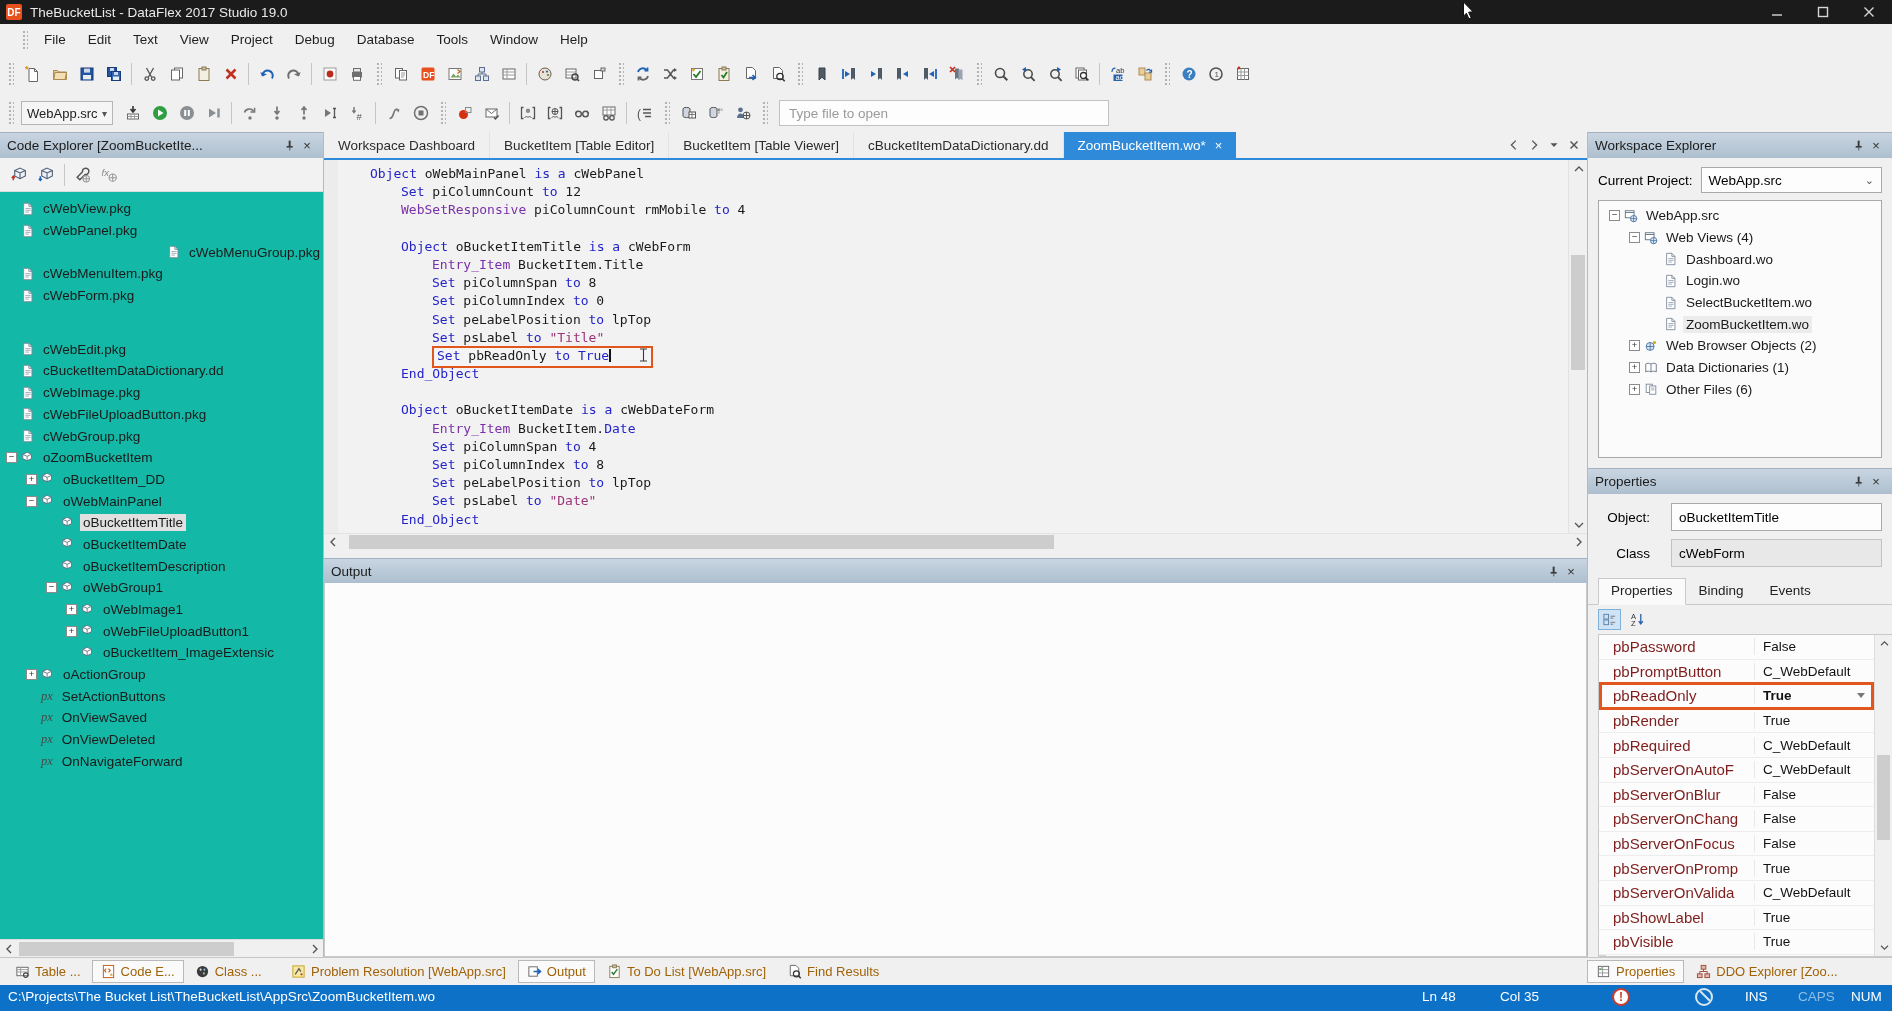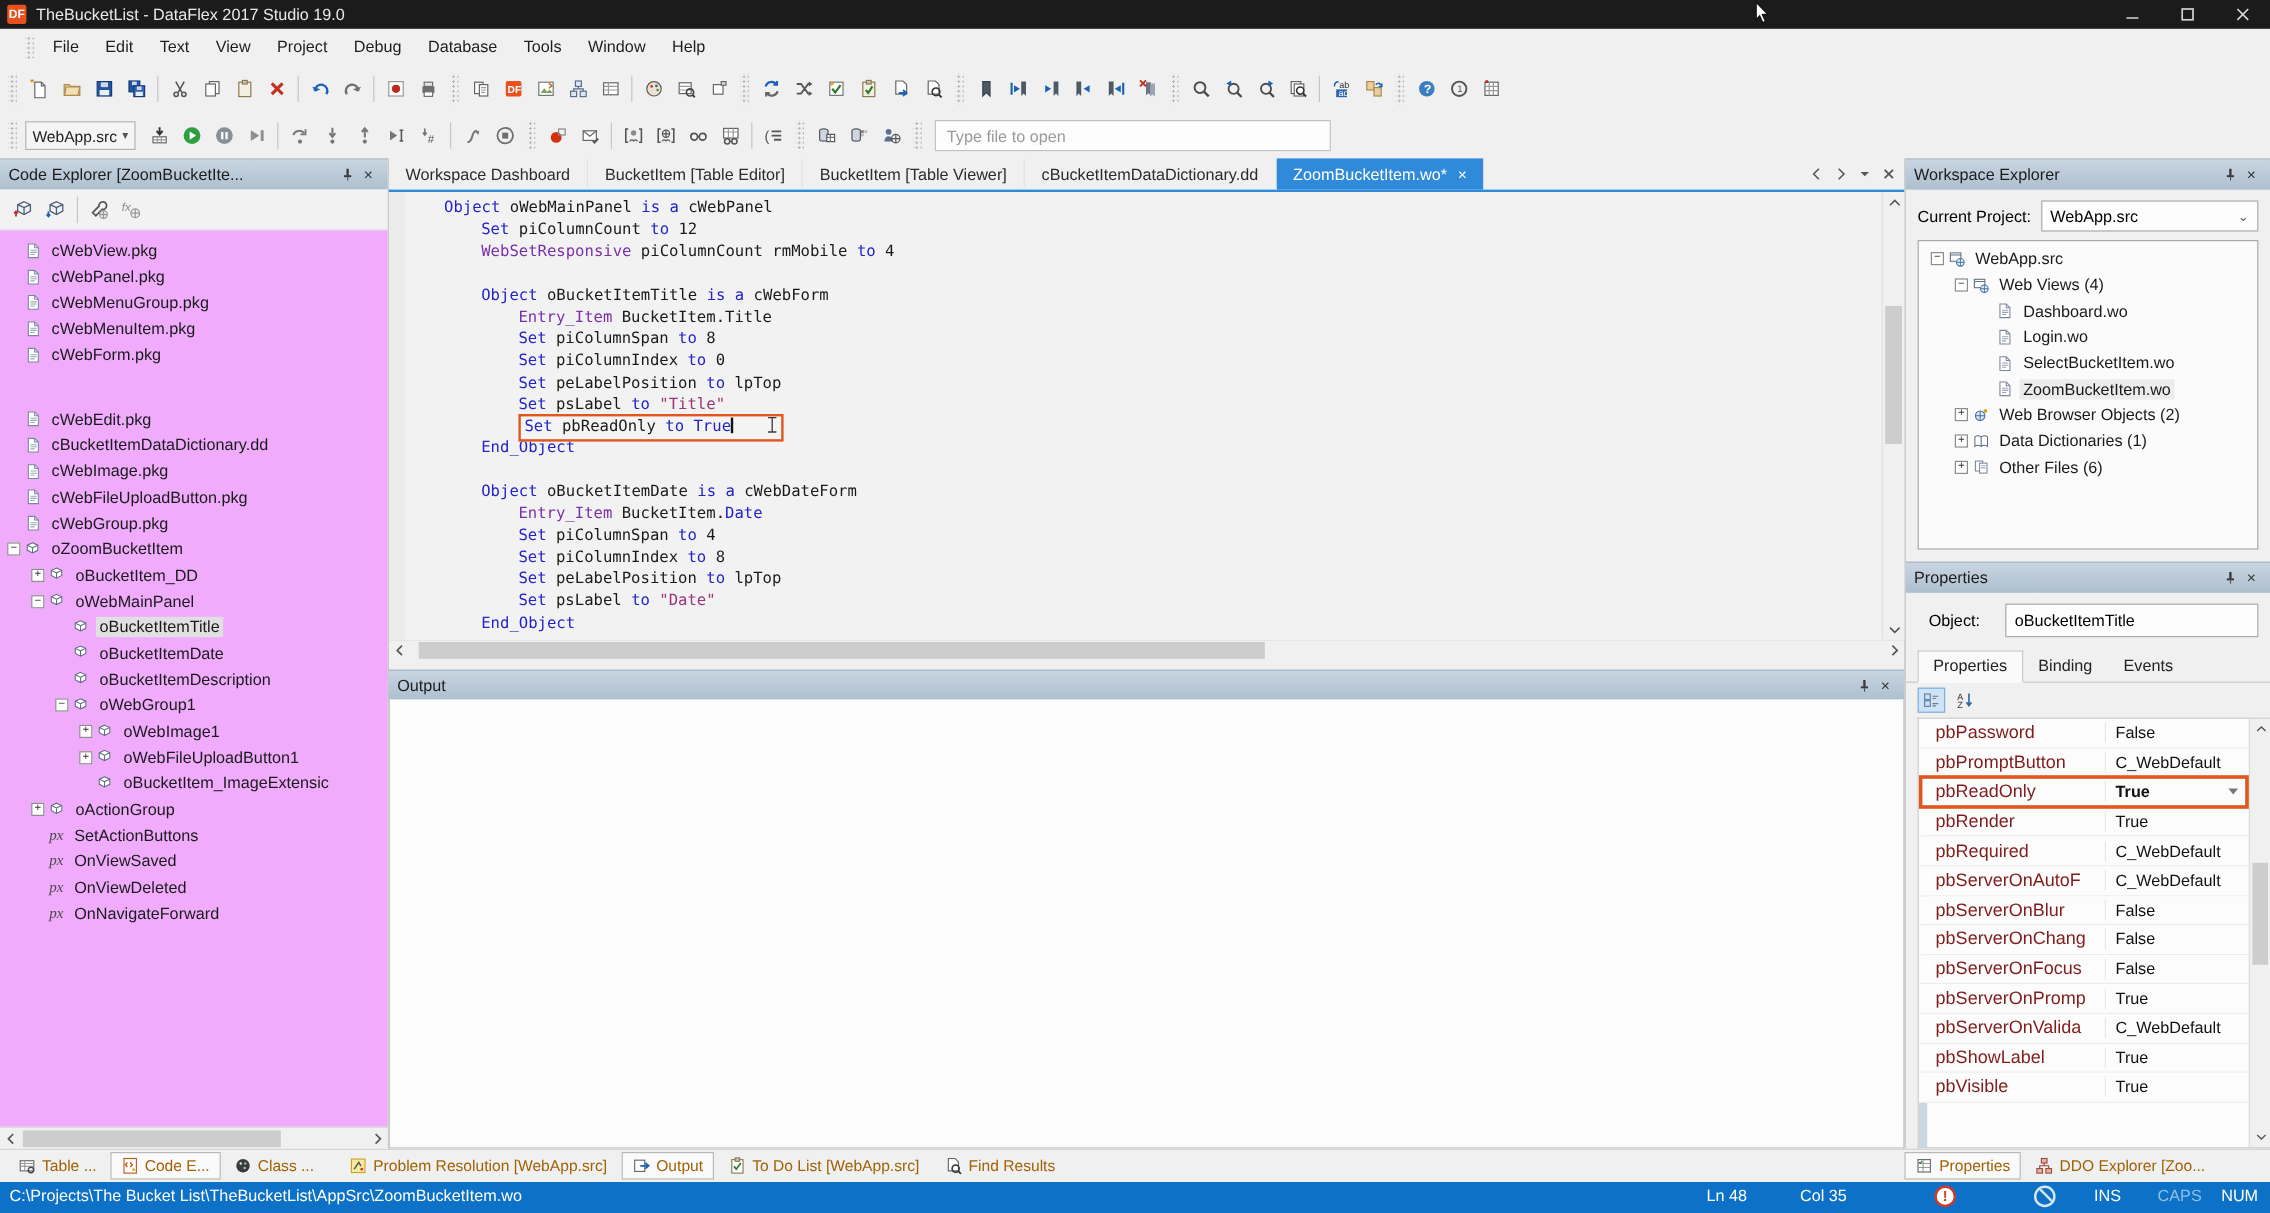--- a/index.html
+++ b/index.html
@@ -36,21 +36,21 @@
 
 .main{display:flex;height:825px;position:relative;background:#f0f0f0}
 .phdr{height:26px;background:linear-gradient(#c9d5e1,#adbfcf);display:flex;align-items:center;padding:0 7px;
   font-size:13.5px;color:#1c1c1c;border-top:1px solid #9fb1c3;flex:none}
 .phdr .sp{flex:1}
 .hicon{width:18px;height:18px;display:flex;align-items:center;justify-content:center;flex:none}
 
 
 .lpanel{width:324px;display:flex;flex-direction:column;border-right:1px solid #b9b9b9;background:#f4f4f4;flex:none}
 .ptools{height:34px;display:flex;align-items:center;background:#f2f2f2;border-bottom:1px solid #dcdcdc;padding-left:6px;flex:none}
-.tree{flex:1;overflow:hidden;background:#f0abfc;padding-top:6px;font-size:13.5px}
+.tree{flex:1;overflow:hidden;background:#14b8a6;padding-top:6px;font-size:13.5px}
 .trow{height:21.7px;display:flex;align-items:center;white-space:nowrap;overflow:hidden}
 .trow .tlabel{color:#1a1a1a;padding:1px 3px}
 .trow.sel .tlabel{background:#e0e0e0}
 .exp{width:11px;height:11px;border:1px solid #8c8c8c;background:#fff;font-size:9.5px;line-height:8.5px;text-align:center;
   margin-right:4px;color:#333;flex:none}
 .noexp{width:15px;flex:none}
 .ticon{margin-right:5px;flex:none;display:flex}
 .pxi{font-style:italic;font-family:"Liberation Serif",serif;font-size:12.5px;color:#4a4a4a;margin-right:6px;flex:none}
 .lscroll{height:18px;background:#f0f0f0;border-top:1px solid #dcdcdc;display:flex;align-items:center;flex:none}
 .sarr{width:17px;height:16px;display:flex;align-items:center;justify-content:center;flex:none}
@@ -676,21 +676,21 @@
           <span class="noexp"></span>
           <span class="ticon">
             <svg viewBox="0 0 16 16" width="14" height="14" aria-hidden="true">
               <path d="M3 1.5h6l3.5 3.5v9.5H3z" fill="#fff" stroke="#7a8799"></path>
               <path d="M9 1.5V5h3.5" fill="none" stroke="#7a8799"></path>
               <path d="M5 7.5h6M5 9.5h6M5 11.5h4" stroke="#99a5b5" fill="none"></path>
             </svg>
           </span>
           <span class="tlabel">cWebPanel.pkg</span>
         </div>
-        <div class="trow" style="padding-left: 6px;">
+        <div class="trow" style="padding-left: 6px; justify-content: flex-end;">
           <span class="noexp"></span>
           <span class="ticon">
             <svg viewBox="0 0 16 16" width="14" height="14" aria-hidden="true">
               <path d="M3 1.5h6l3.5 3.5v9.5H3z" fill="#fff" stroke="#7a8799"></path>
               <path d="M9 1.5V5h3.5" fill="none" stroke="#7a8799"></path>
               <path d="M5 7.5h6M5 9.5h6M5 11.5h4" stroke="#99a5b5" fill="none"></path>
             </svg>
           </span>
           <span class="tlabel">cWebMenuGroup.pkg</span>
         </div>
@@ -1144,20 +1144,26 @@
             <rect x="4.5" y="8.6" width="7.4" height="2" fill="#3a3a3a"></rect>
             <rect x="7.9" y="10.6" width="1" height="3.4" fill="#3a3a3a"></rect>
           </svg>
         </span>
       <span class="hicon" style="font-size:13px;color:#333">×</span>
     </div>
     <div class="objrow">
       <span class="objlabel">Object:</span>
       <div class="objbox">
           <span>oBucketItemTitle</span>
+        </div>
+    </div>
+    <div class="objrow" style="padding-top:5px">
+      <span class="objlabel">Class</span>
+      <div class="classbox">
+          <span>cWebForm</span>
         </div>
     </div>
     <div class="ptabs" id="ptabs">
         <span class="ptab active">Properties</span>
         <span class="ptab">Binding</span>
         <span class="ptab">Events</span>
       </div>
     <div class="sortrow">
       <span class="sbtn on">
           <svg viewBox="0 0 16 16" width="15" height="15">

